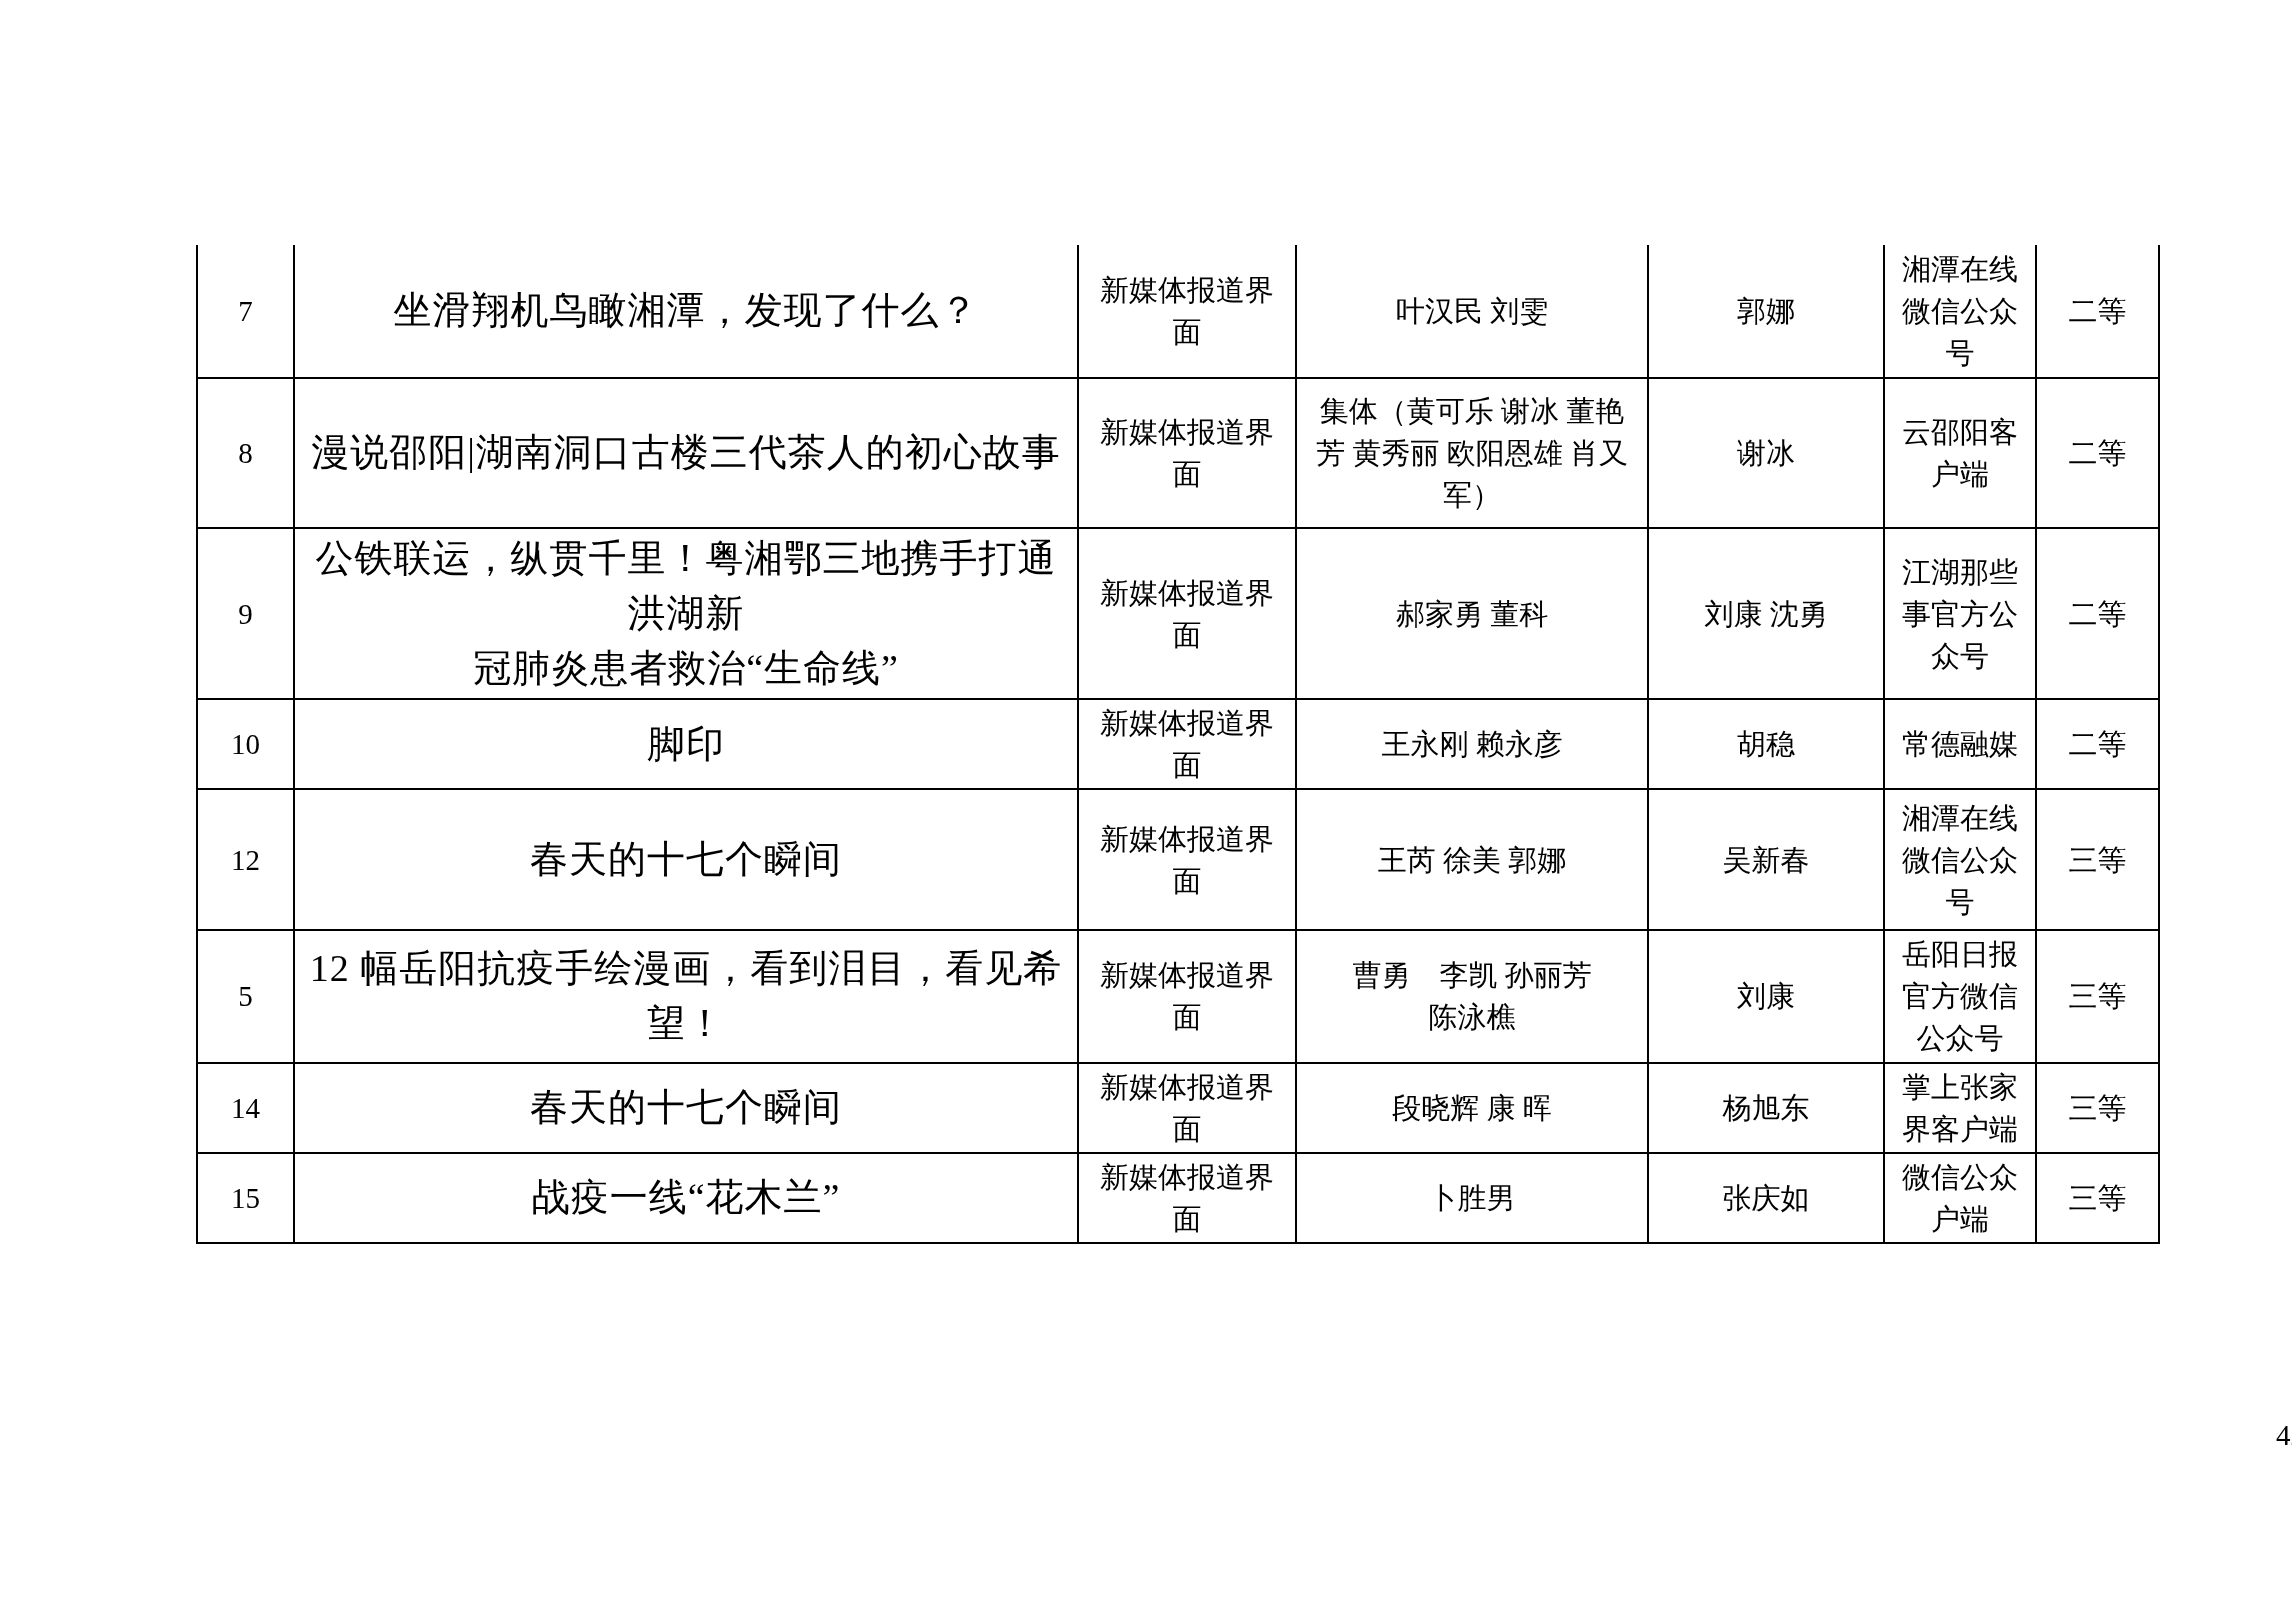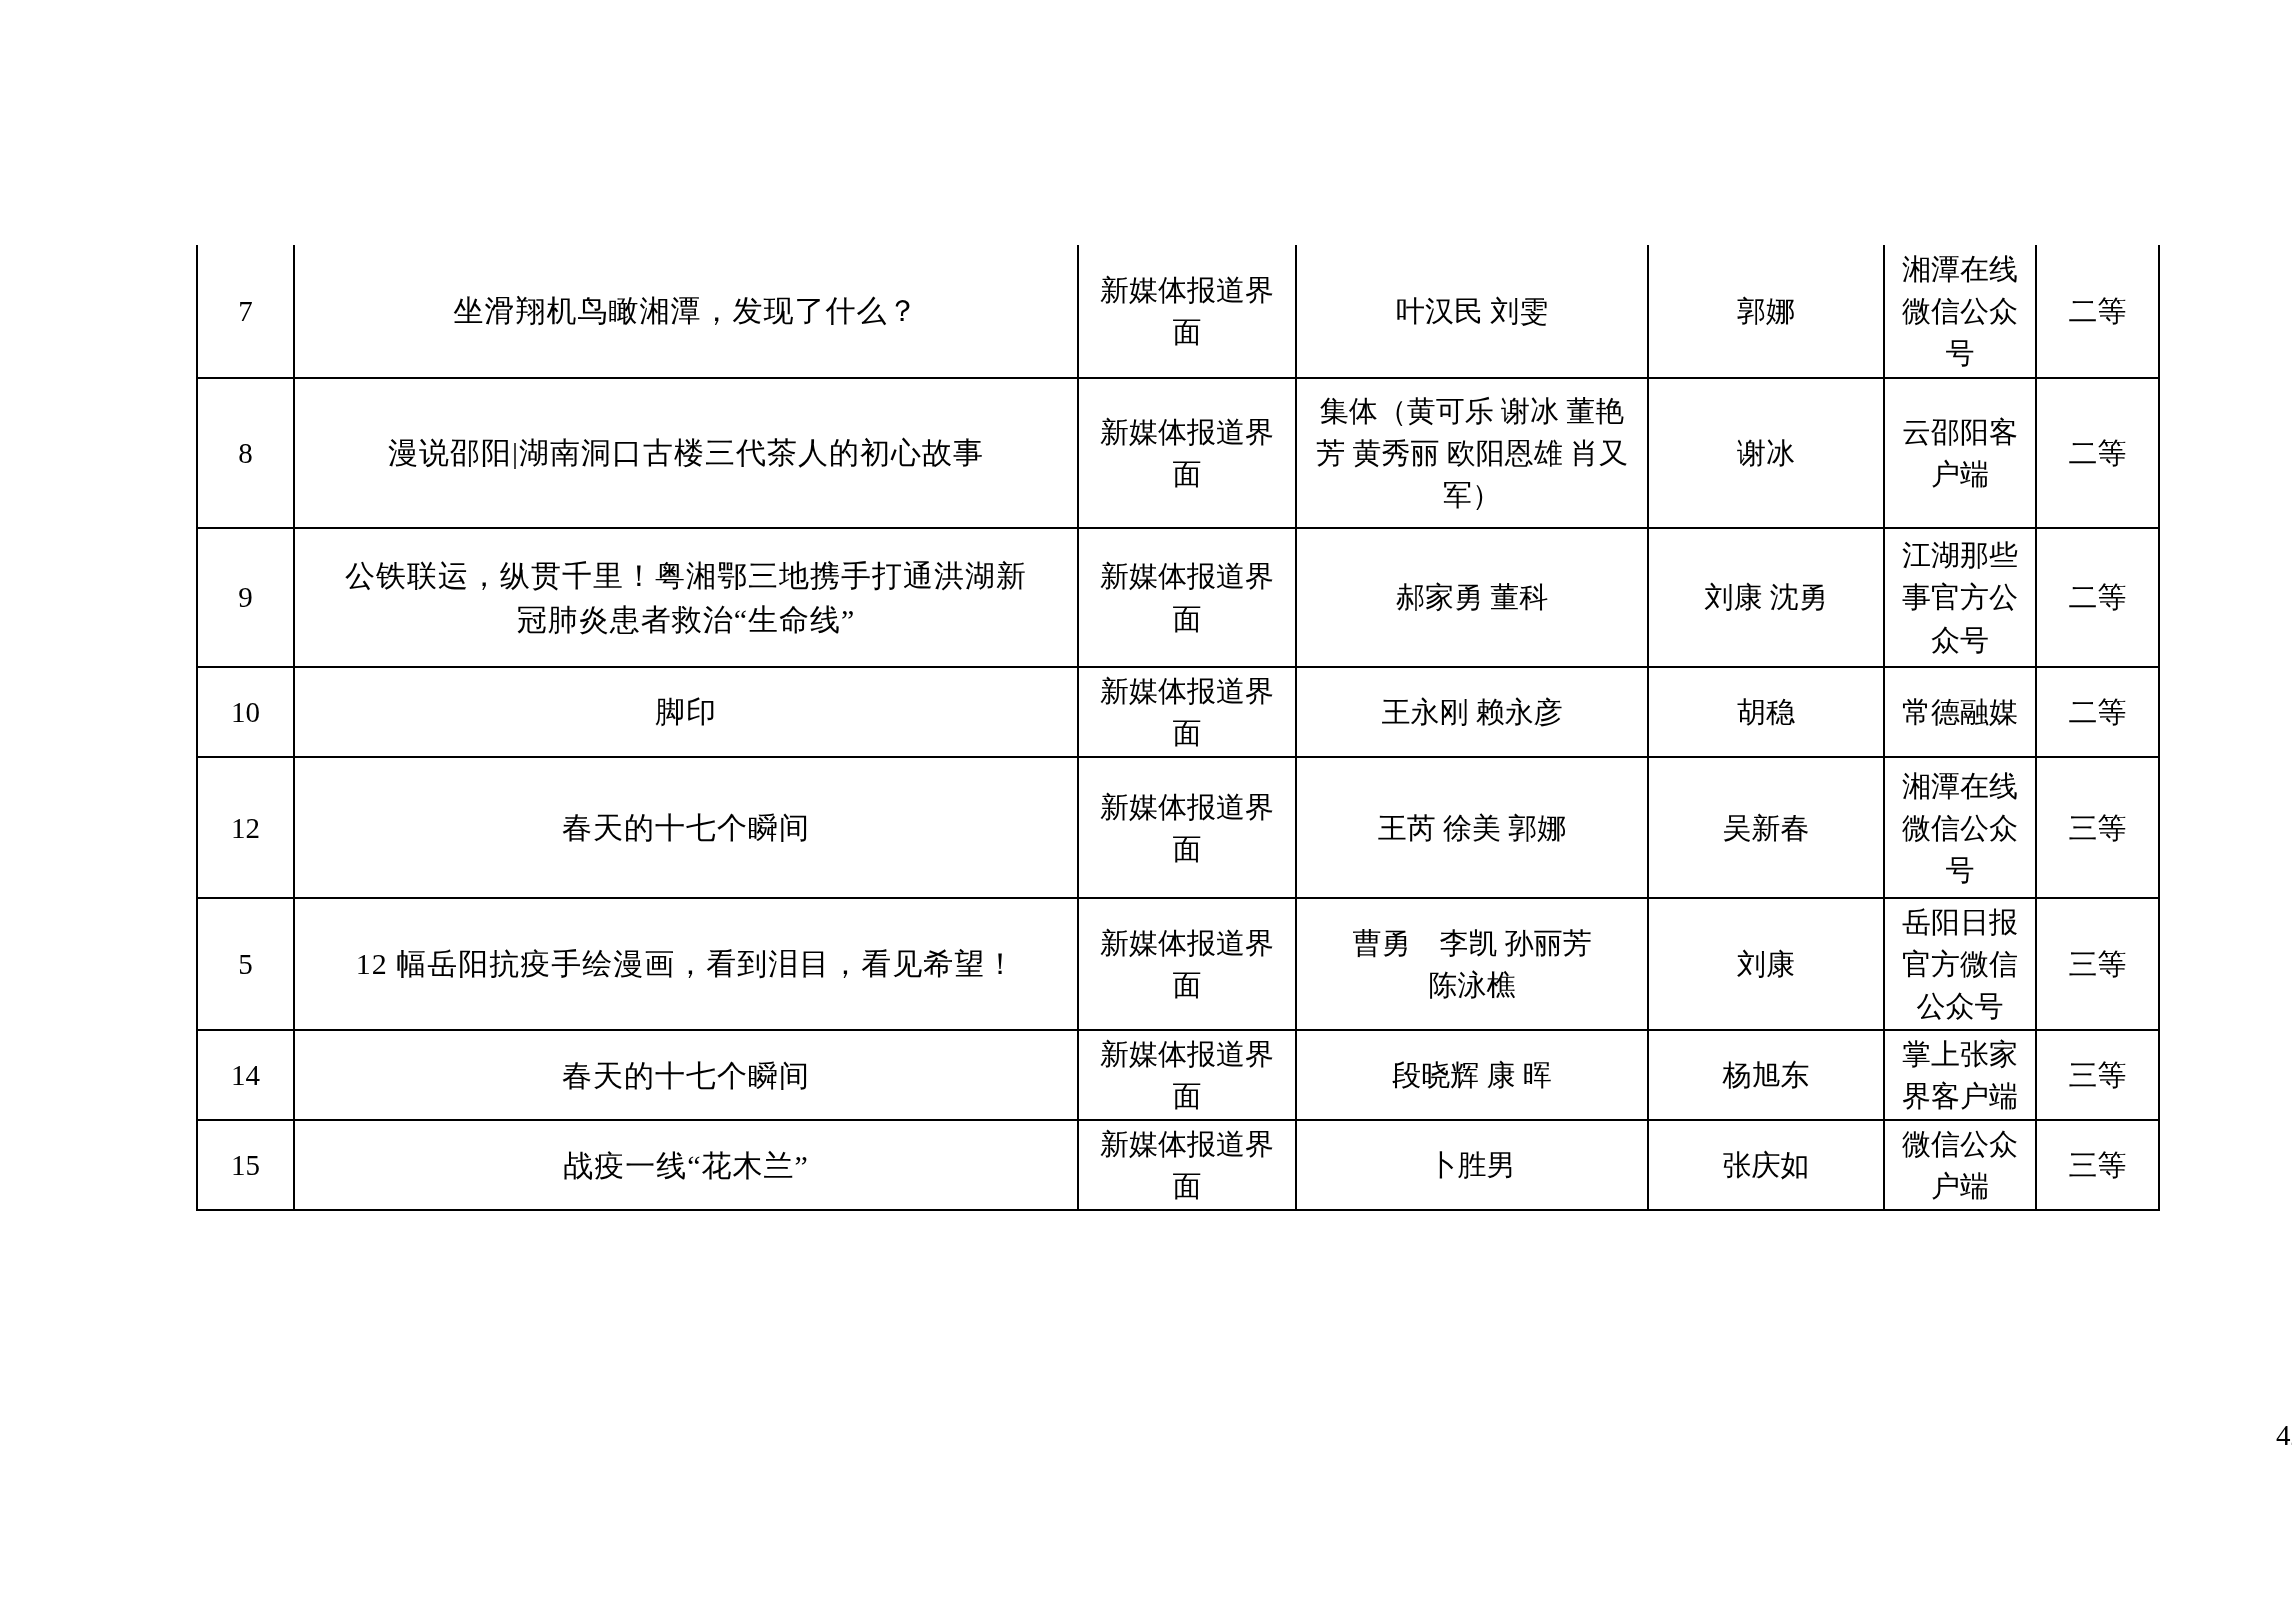--- a/index.html
+++ b/index.html
@@ -35,21 +35,21 @@
     font-size: 29px;
     line-height: 1.45;
     white-space: pre-line;
     padding: 2px 5.9px;
   }
   
   table.award-table tr:first-child td {
     border-top: none;
   }
   table.award-table td.cell-title {
-    font-size: 30px;
+    font-size: 38px;
     letter-spacing: 1px;
   }
   table.award-table td.cell-num {
     font-size: 29px;
   }
   .page-number {
     position: absolute;
     top: 1419px;
     left: 12px;
     width: 100%;

